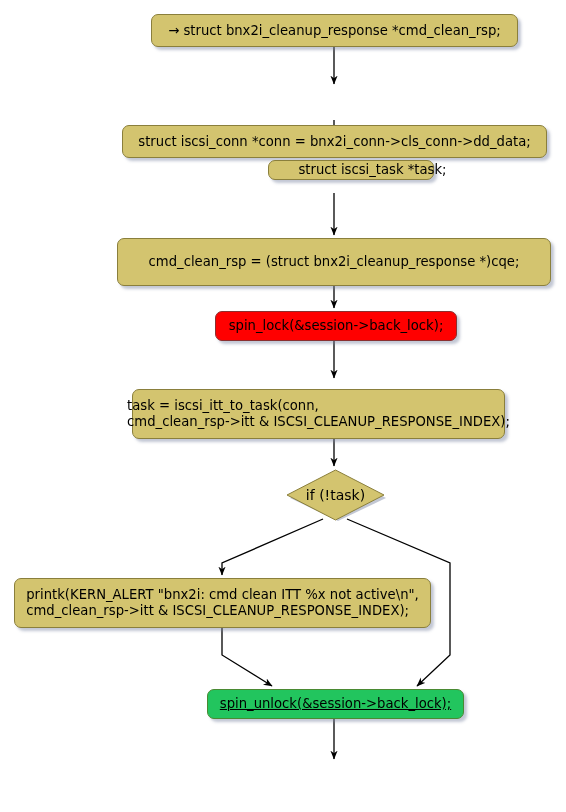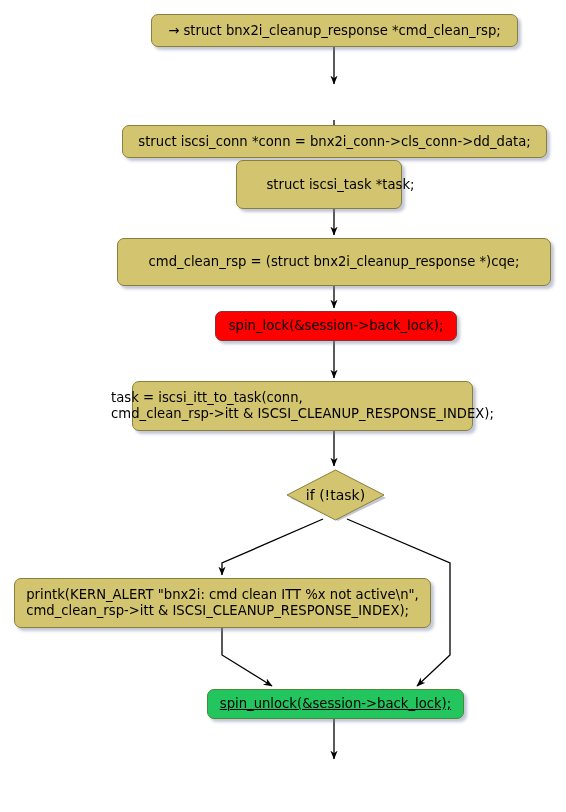--- a/index.html
+++ b/index.html
@@ -110,27 +110,27 @@
 
     <path d="M222,628 L222,655 L272,686" stroke="#000000" stroke-width="1.3" fill="none" marker-end="url(#arrow)"></path>
 
     <path d="M334,719 L334,759" stroke="#000000" stroke-width="1.3" fill="none" marker-end="url(#arrow)"></path>
   </svg>
 
   <div class="node process" style="left:151px; top:14px; width:367px; height:33px;">→ struct bnx2i_cleanup_response *cmd_clean_rsp;</div>
 
   <div class="node process" style="left:122px; top:87px; width:425px; height:33px;margin-top:38px;">struct iscsi_conn *conn = bnx2i_conn-&gt;cls_conn-&gt;dd_data;</div>
 
-  <div class="node process" style="left:236px; top:160px; width:166px; height:49px;padding-left:43px;">struct iscsi_task *task;</div>
+  <div class="node process" style="left:268px; top:160px; width:166px; height:20px;padding-left:43px;">struct iscsi_task *task;</div>
 
   <div class="node process" style="left:117px; top:238px; width:434px; height:48px;">cmd_clean_rsp = (struct bnx2i_cleanup_response *)cqe;</div>
 
   <div class="node lock" style="left:215px; top:311px; width:242px; height:30px;">spin_lock(&amp;session-&gt;back_lock);</div>
 
-  <div class="node process" style="left:132px; top:381px; width:341px; height:50px;">task = iscsi_itt_to_task(conn,
+  <div class="node process" style="left:132px; top:389px; width:373px; height:50px;">task = iscsi_itt_to_task(conn,
 cmd_clean_rsp-&gt;itt &amp; ISCSI_CLEANUP_RESPONSE_INDEX);</div>
 
   <div class="diamond-wrap" style="left:285px; top:469px; width:101px; height:52px;">
     <svg class="diamond-shape" viewBox="0 0 101 52" xmlns="http://www.w3.org/2000/svg">
       <polygon points="53,4 101,29 53,52 5,29" fill="rgba(120,130,160,0.45)"></polygon>
       <polygon points="50.5,1 99,26 50.5,51 2,26" fill="#d3c46f" stroke="#8a7f3c" stroke-width="1"></polygon>
     </svg>
     <div class="diamond-label">if (!task)</div>
   </div>
 

